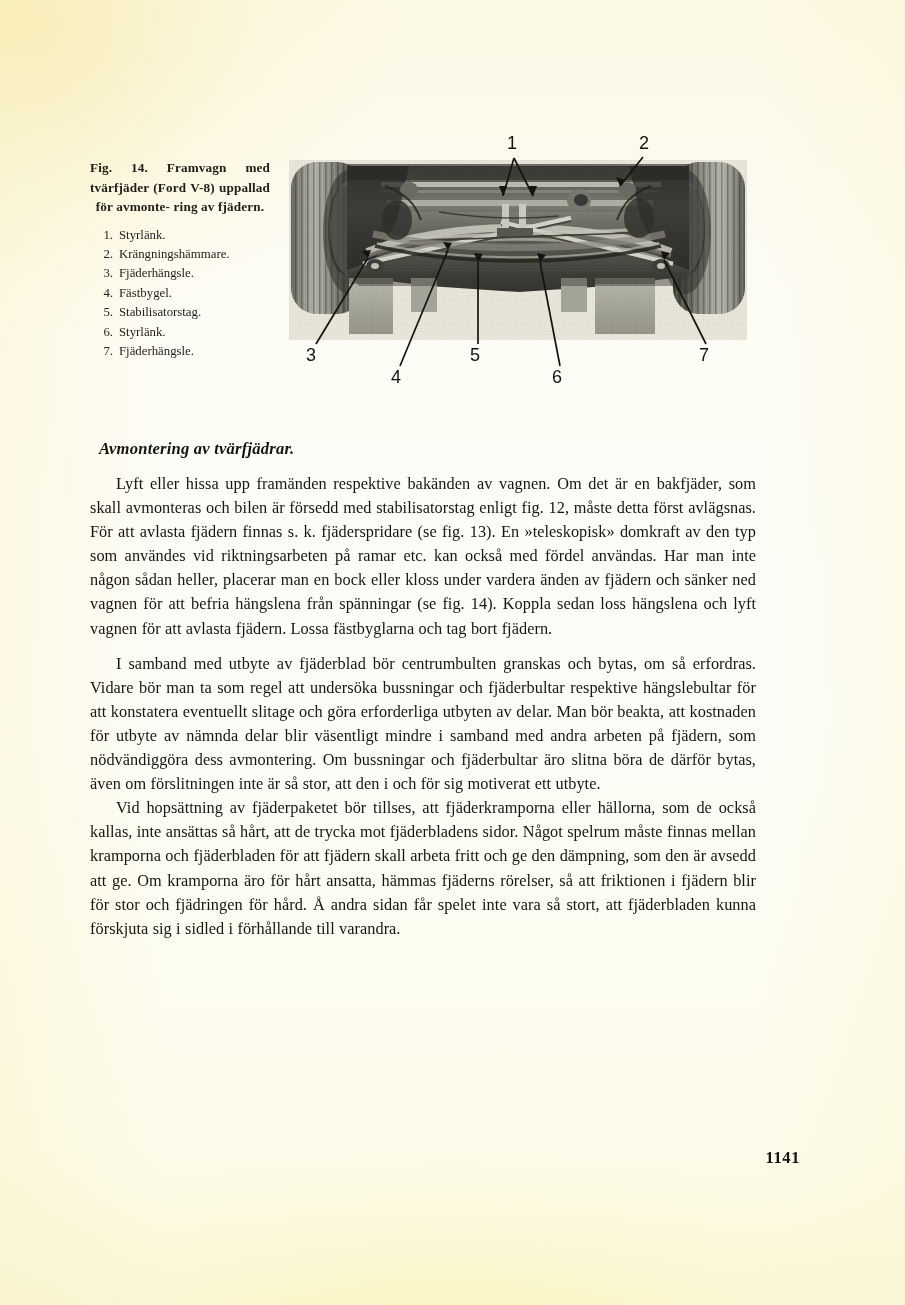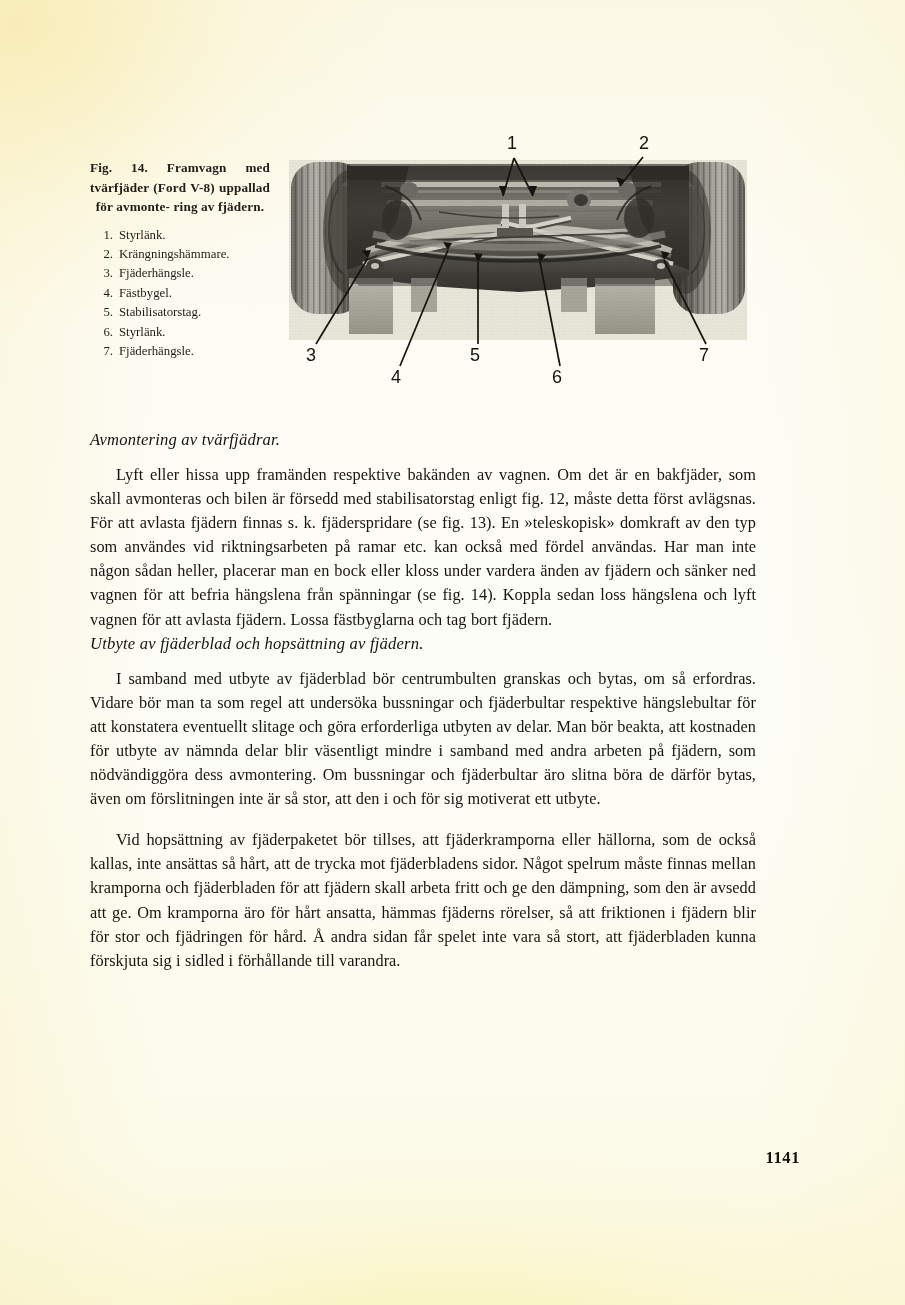--- a/index.html
+++ b/index.html
@@ -113,42 +113,42 @@
   }
 
   
   .body-col {
     position: absolute;
     left: 90px;
     top: 428px;
     width: 666px;
   }
   h2.section-head {
-    margin: 0;
+    margin: 9px;
     font-size: 16.6px;
     font-style: italic;
-    font-weight: 400;
+    font-weight: 700;
     line-height: 24px;
     letter-spacing: 0.2px;
     color: #15130f;
   }
   .head-gap-1 { margin-top: 0; }
   .head-gap-2 { margin-top: 32px; }
   p.para {
     margin: 0;
     font-size: 16.3px;
     line-height: 24.1px;
     text-align: justify;
     text-indent: 26px;
     color: #17150f;
     letter-spacing: 0.05px;
     word-spacing: 0.2px;
   }
   p.para.first { margin-top: 11px; }
-  p.para.tight { margin-top: 17px; }
+  p.para.tight { margin-top: 0; }
   .folio {
     position: absolute;
     left: 0;
     top: 1148px;
     width: 875px;
     text-align: right;
     padding-right: 75px;
     box-sizing: border-box;
     font-size: 16.5px;
     font-weight: bold;
@@ -377,20 +377,19 @@
     <span class="fig-label" style="left:470px; top:346px;">5</span>
     <span class="fig-label" style="left:552px; top:368px;">6</span>
     <span class="fig-label" style="left:699px; top:346px;">7</span>
   </div>
 
   <div class="body-col">
 
     <h2 class="section-head head-gap-1">Avmontering av tvärfjädrar.</h2>
     <p class="para first">Lyft eller hissa upp framänden respektive bakänden av vagnen. Om det är en bakfjäder, som skall avmonteras och bilen är försedd med stabilisatorstag enligt fig. 12, måste detta först avlägsnas. För att avlasta fjädern finnas s. k. fjäderspridare (se fig. 13). En »teleskopisk» domkraft av den typ som användes vid riktningsarbeten på ramar etc. kan också med fördel användas. Har man inte någon sådan heller, placerar man en bock eller kloss under vardera änden av fjädern och sänker ned vagnen för att befria hängslena från spänningar (se fig. 14). Koppla sedan loss hängslena och lyft vagnen för att avlasta fjädern. Lossa fästbyglarna och tag bort fjädern.</p>
 
-    <h2 class="section-head head-gap-2">Utbyte av fjäderblad och hopsättning av fjädern.</h2>
     <p class="para first">I samband med utbyte av fjäderblad bör centrumbulten granskas och bytas, om så erfordras. Vidare bör man ta som regel att undersöka bussningar och fjäderbultar respektive hängslebultar för att konstatera eventuellt slitage och göra erforderliga utbyten av delar. Man bör beakta, att kostnaden för utbyte av nämnda delar blir väsentligt mindre i samband med andra arbeten på fjädern, som nödvändiggöra dess avmontering. Om bussningar och fjäderbultar äro slitna böra de därför bytas, även om förslitningen inte är så stor, att den i och för sig motiverat ett utbyte.</p>
     <p class="para tight">Vid hopsättning av fjäderpaketet bör tillses, att fjäderkramporna eller hällorna, som de också kallas, inte ansättas så hårt, att de trycka mot fjäderbladens sidor. Något spelrum måste finnas mellan kramporna och fjäderbladen för att fjädern skall arbeta fritt och ge den dämpning, som den är avsedd att ge. Om kramporna äro för hårt ansatta, hämmas fjäderns rörelser, så att friktionen i fjädern blir för stor och fjädringen för hård. Å andra sidan får spelet inte vara så stort, att fjäderbladen kunna förskjuta sig i sidled i förhållande till varandra.</p>
   </div>
 
   <div class="folio">1141</div>
 
 </div>
 
 </body></html>

